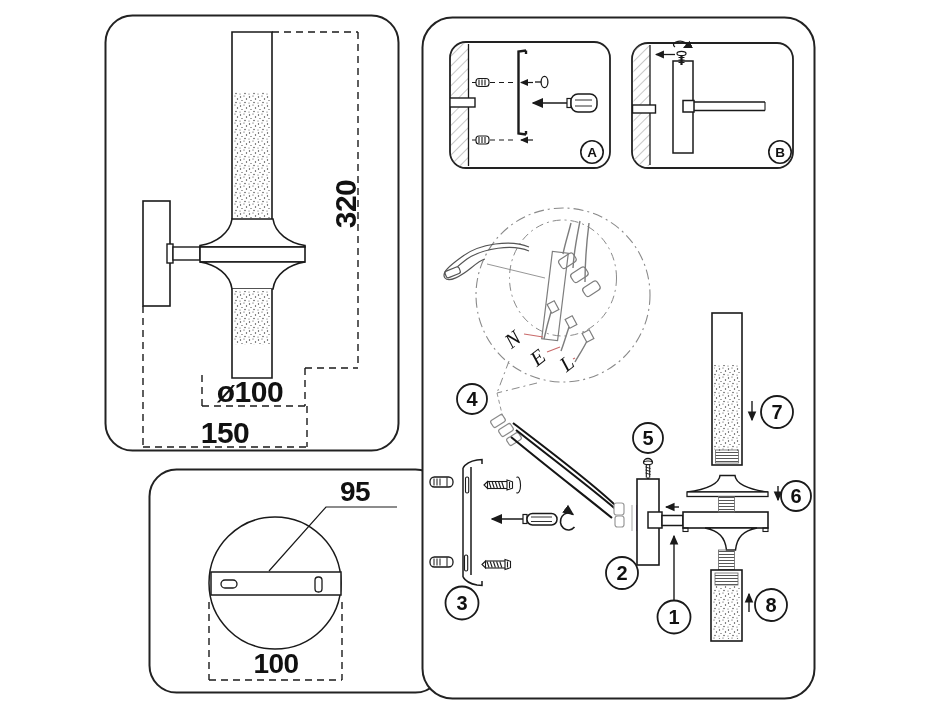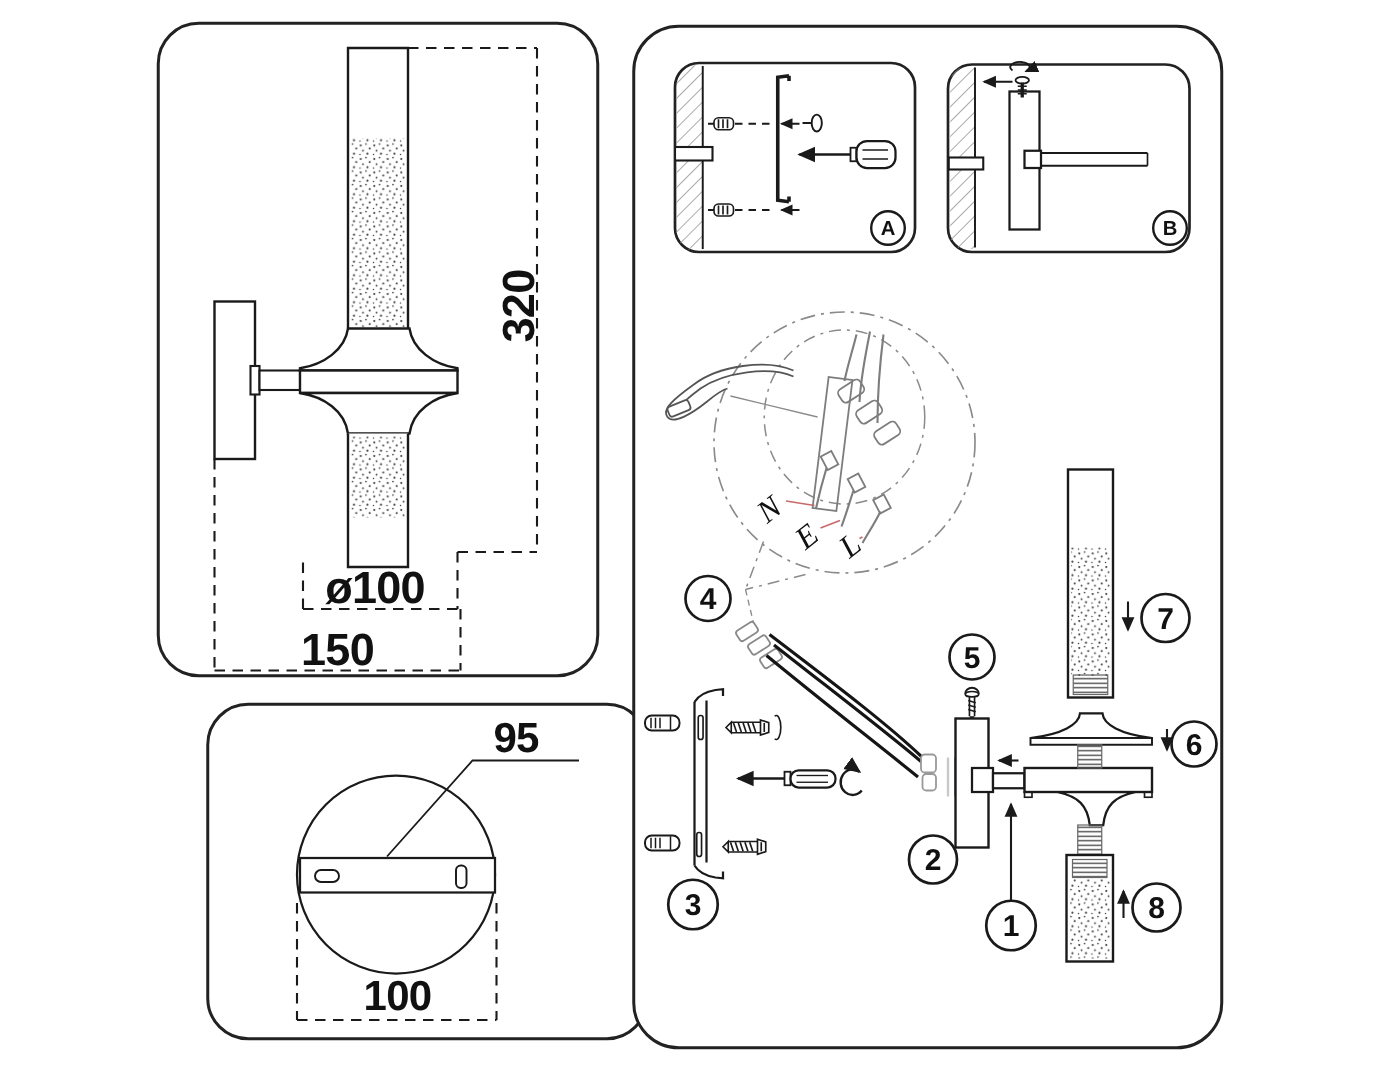--- a/index.html
+++ b/index.html
@@ -75,21 +75,21 @@
       <line x1="39" y1="433" x2="203" y2="433"></line>
       <line x1="203" y1="392" x2="203" y2="433"></line>
     </g>
 
     <text class="dim" x="252" y="190" text-anchor="middle" transform="rotate(-90 252 190)">320</text>
     <text class="dim" x="146" y="388" text-anchor="middle">ø100</text>
     <text class="dim" x="121" y="429" text-anchor="middle">150</text>
   </svg>
   </section>
 
-  <section class="panel" style="left:93px;top:468px;padding-left:44px;">
+  <section class="panel" style="left:104px;top:468px;padding-left:44px;">
   <svg width="296" height="226" viewBox="0 0 296 226">
     <rect x="1.5" y="1.5" width="293" height="223" rx="27" fill="#fff" stroke="#222" stroke-width="2"></rect>
 
     <g stroke="#1a1a1a" fill="none">
       <circle cx="127" cy="115" r="66" fill="#fff" stroke-width="1.5"></circle>
       <rect x="63" y="104" width="130" height="23" fill="#fff" stroke-width="1.5"></rect>
       <rect x="73" y="112" width="16" height="8" rx="4" stroke-width="1.3" fill="#fff"></rect>
       <rect x="167" y="109" width="7" height="15" rx="3.2" stroke-width="1.3" fill="#fff"></rect>
       <polyline points="121,103 178,39 249,39" stroke-width="1.2"></polyline>
     </g>

